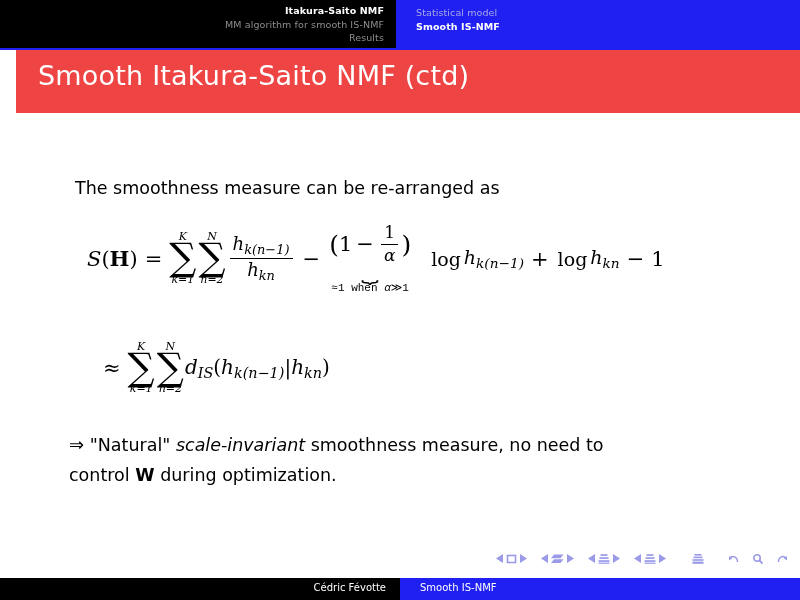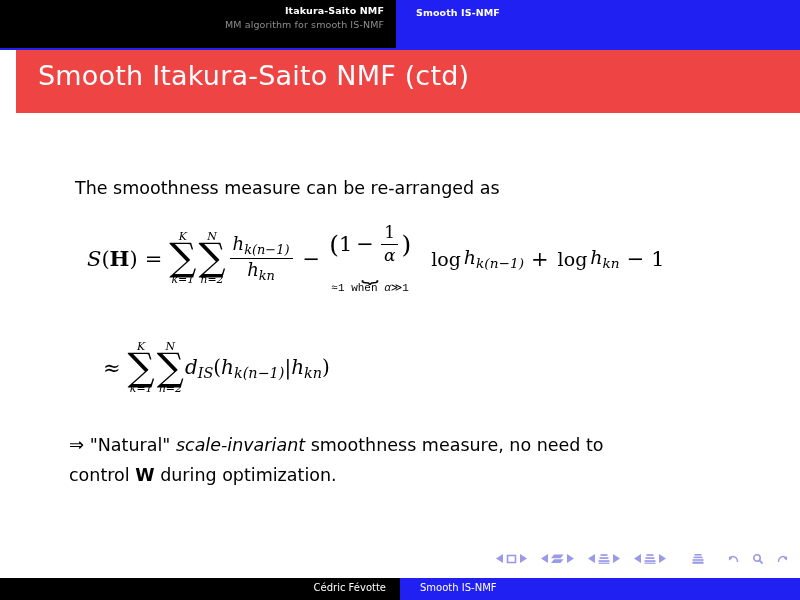--- a/index.html
+++ b/index.html
@@ -277,22 +277,24 @@
     white-space: nowrap;
   }
 </style>
 </head>
 <body>
 
 <div id="headline">
   <div id="headline-left">
     <div class="nav-line nav-active">Itakura-Saito NMF</div>
     <div class="nav-line nav-inactive">MM algorithm for smooth IS-NMF</div>
+    <div class="nav-line nav-inactive">Results</div>
   </div>
   <div id="headline-right">
+    <div class="nav-line nav-inactive-blue">Statistical model</div>
     <div class="nav-line nav-active">Smooth IS-NMF</div>
   </div>
 </div>
 
 <div id="titlebar">
   <div id="slide-title">Smooth Itakura-Saito NMF (ctd)</div>
 </div>
 
 <div id="slide-body">
 

